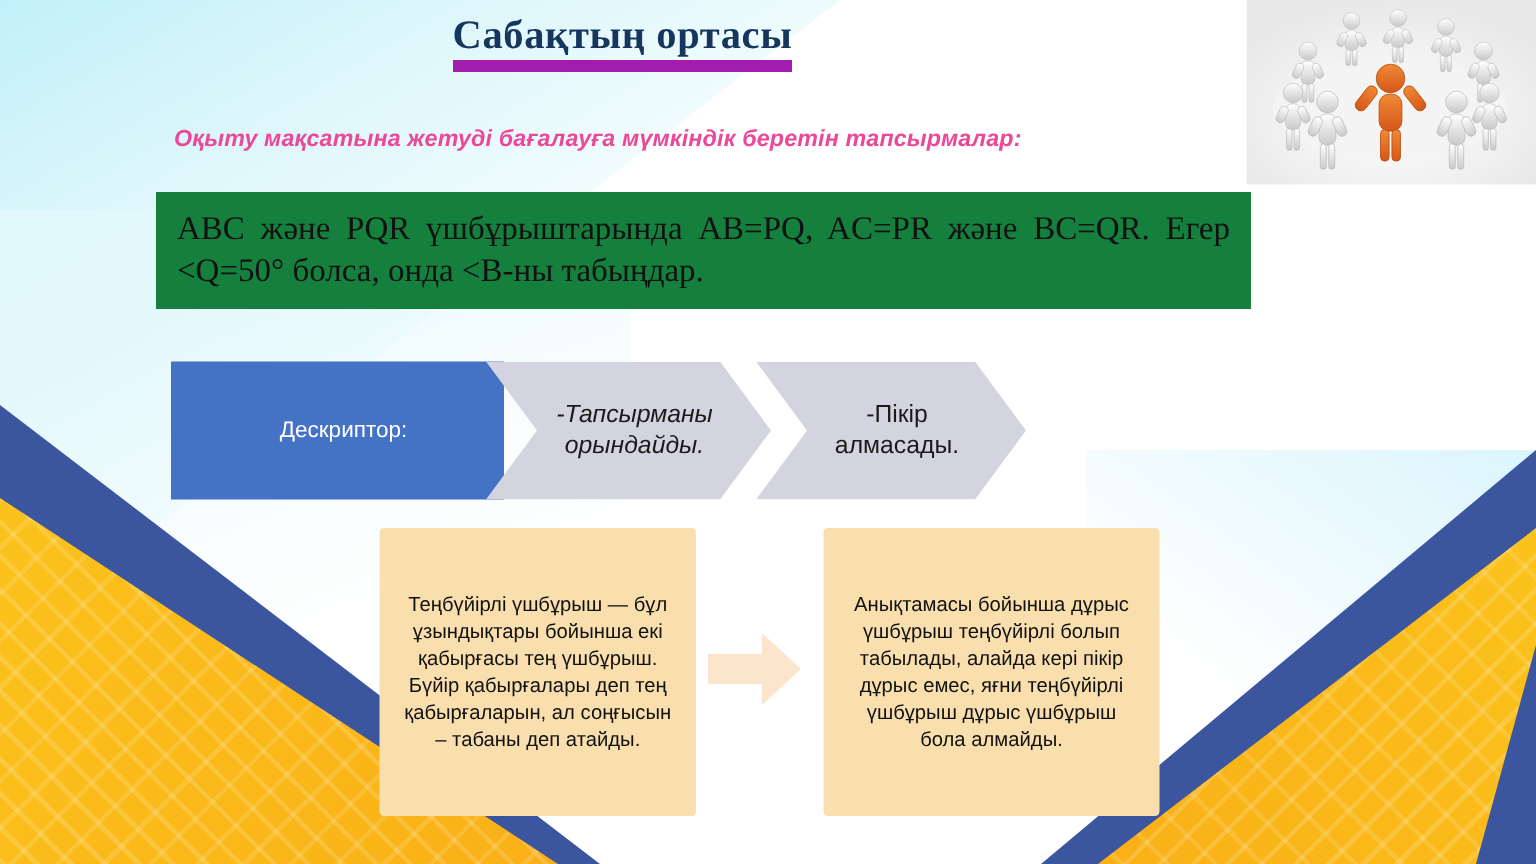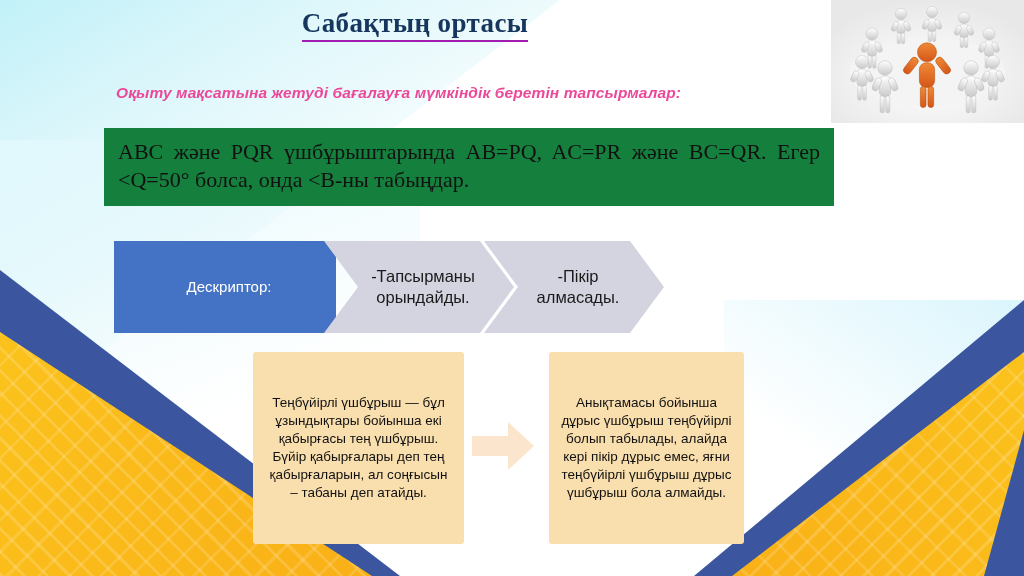--- a/index.html
+++ b/index.html
@@ -99,21 +99,21 @@
     left: 0; top: 8px;
     width: 830px;
     text-align: center;
     font-family: "Liberation Serif", serif;
     font-weight: bold;
     font-size: 27px;
     color: #17365d;
     letter-spacing: 0.4px;
   }
   .title span {
-    border-bottom: 2px solid #a21caf;
+    border-bottom: 8px solid #a21caf;
     padding-bottom: 2px;
   }
 
   
   .team-img {
     position: absolute;
     right: 0; top: 0;
     width: 193px; height: 123px;
     background: linear-gradient(180deg, #fefefe 0%, #f2f2f2 100%);
     overflow: hidden;
@@ -167,42 +167,42 @@
   }
   .chev-shape {
     clip-path: polygon(0 0, calc(100% - 34px) 0, 100% 50%, calc(100% - 34px) 100%, 0 100%, 34px 50%);
   }
   .chev-1 {
     left: 0; width: 222px;
     background: #4472c4;
     color: #ffffff;
     font-size: 15px;
   }
-  .chev-2 { left: 210px; width: 190px; background: #d3d4e0; color: #1a1a1a; }
-  .chev-3 { left: 370px; width: 180px; background: #d3d4e0; color: #1a1a1a; }
+  .chev-2 { left: 210px; width: 190px; background: #d3d4e0; color: #1a1a1a; font-style: italic; }
+  .chev-3 { left: 390px; width: 180px; background: #d3d4e0; color: #1a1a1a; }
   .chev-4 { left: 560px; width: 200px; background: #d3d4e0; color: #1a1a1a; }
   .chev-inner { padding: 0 26px 0 34px; }
 
   
   .callout {
     position: absolute;
     background: #fadfae;
     border-radius: 3px;
     box-sizing: border-box;
     text-align: center;
     font-size: 13.5px;
     line-height: 1.33;
     color: #111111;
     padding: 10px 12px;
     display: flex;
     align-items: center;
     justify-content: center;
   }
   .callout-left  { left: 253px; top: 352px; width: 211px; height: 192px; }
-  .callout-right { left: 549px; top: 352px; width: 195px; height: 192px; }
+  .callout-right { left: 549px; top: 352px; width: 224px; height: 192px; }
 
   
   .arrow-between {
     position: absolute;
     left: 470px; top: 420px;
     width: 66px; height: 52px;
   }
 </style>
 </head>
 <body>

